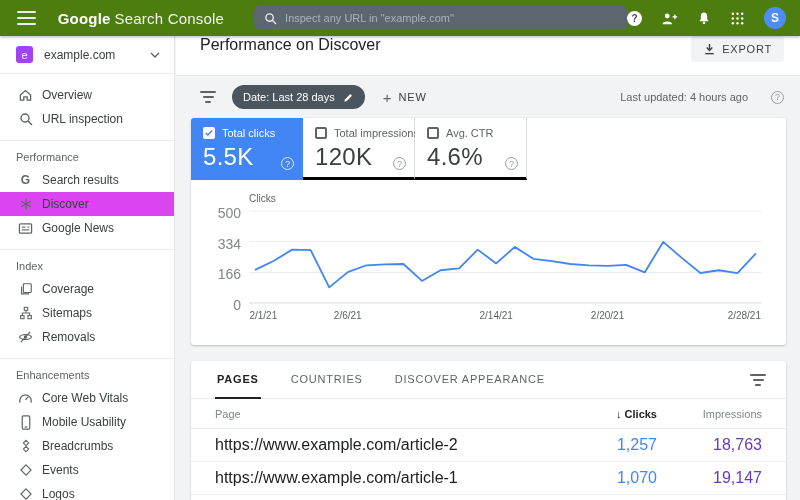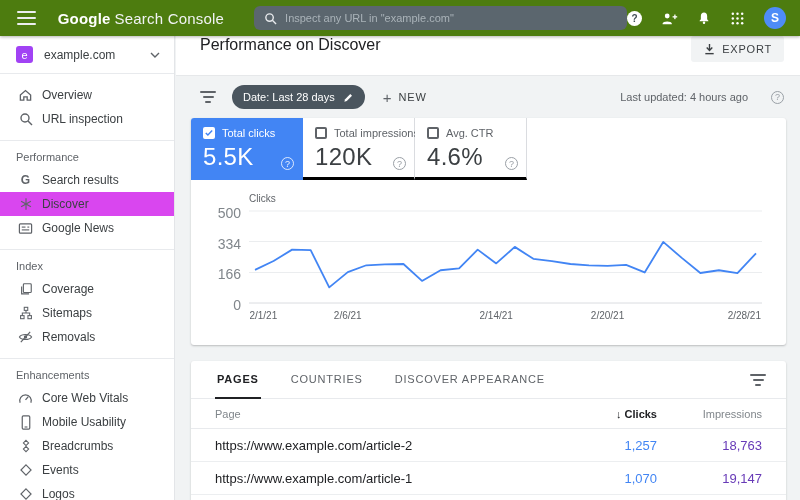--- a/index.html
+++ b/index.html
@@ -109,21 +109,21 @@
   .tab.active { color:#202124; font-weight:700; border-bottom-color:#202124; }
   .tabs .filter-list-icon { margin-left:auto; }
   .thead { display:flex; align-items:center; height:30px; padding:0 24px;
     font-size:11px; color:#80868b; border-bottom:1px solid #e8eaed; }
   .col-page { flex:1; }
   .col-clicks { width:90px; text-align:right; }
   .col-impr { width:105px; text-align:right; }
   .thead .col-clicks { color:#202124; font-weight:700; cursor:pointer; }
   .sort-arrow { font-weight:400; margin-right:3px; }
   .trow { display:flex; align-items:center; height:33px; padding:0 24px;
-    font-size:13px; border-bottom:1px solid #eceef0; cursor:pointer; }
+    font-size:16px; border-bottom:1px solid #eceef0; cursor:pointer; }
   .trow .col-page { color:#202124; }
   .trow .col-clicks { color:#4285f4; }
   .trow .col-impr { color:#673ab7; }
 </style>
 </head>
 <body>
 
 <div class="topbar">
   <div class="hamburger">
       <span></span>

